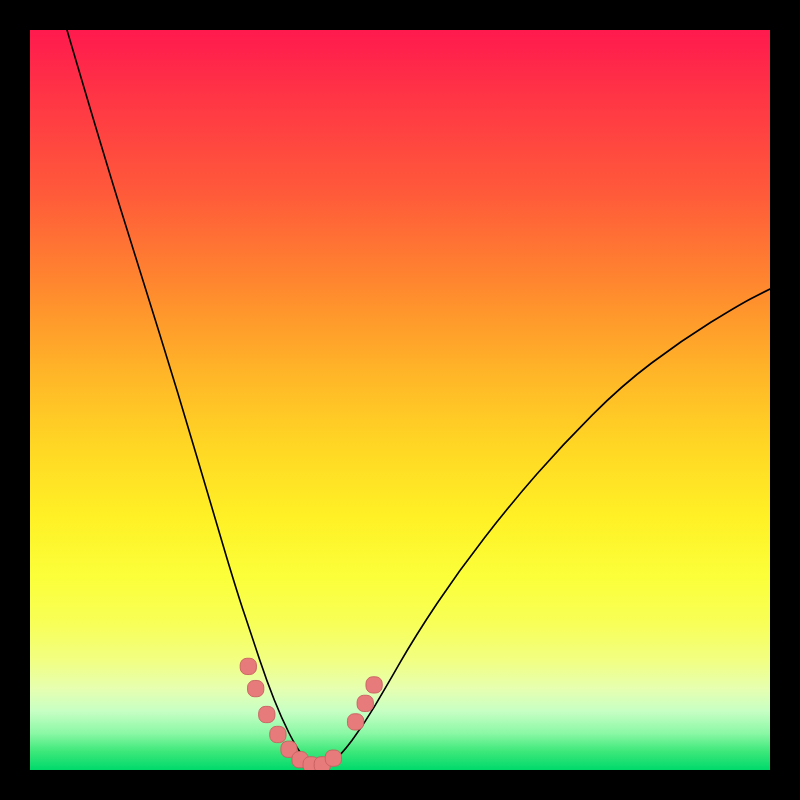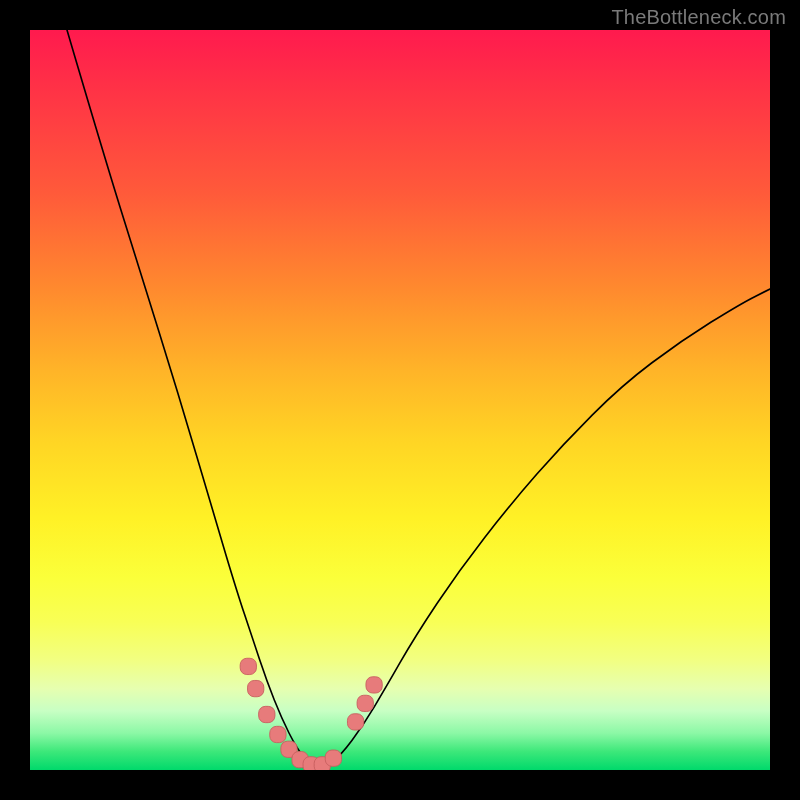--- a/index.html
+++ b/index.html
@@ -81,14 +81,13 @@
           <rect x="36.90" y="98.20" width="2.2" height="2.2" rx="0.9" ry="0.9" fill="#e77b7b" stroke="#c85f5f" stroke-width="0.12"></rect>
           <rect x="38.40" y="98.20" width="2.2" height="2.2" rx="0.9" ry="0.9" fill="#e77b7b" stroke="#c85f5f" stroke-width="0.12"></rect>
           <rect x="39.90" y="97.30" width="2.2" height="2.2" rx="0.9" ry="0.9" fill="#e77b7b" stroke="#c85f5f" stroke-width="0.12"></rect>
           <rect x="42.90" y="92.40" width="2.2" height="2.2" rx="0.9" ry="0.9" fill="#e77b7b" stroke="#c85f5f" stroke-width="0.12"></rect>
           <rect x="44.20" y="89.90" width="2.2" height="2.2" rx="0.9" ry="0.9" fill="#e77b7b" stroke="#c85f5f" stroke-width="0.12"></rect>
           <rect x="45.40" y="87.40" width="2.2" height="2.2" rx="0.9" ry="0.9" fill="#e77b7b" stroke="#c85f5f" stroke-width="0.12"></rect>
         </g>
     </svg>
   </div>
 
-  <div class="watermark">TheBottleneck.com</div>
 </div>
 
 </body></html>

